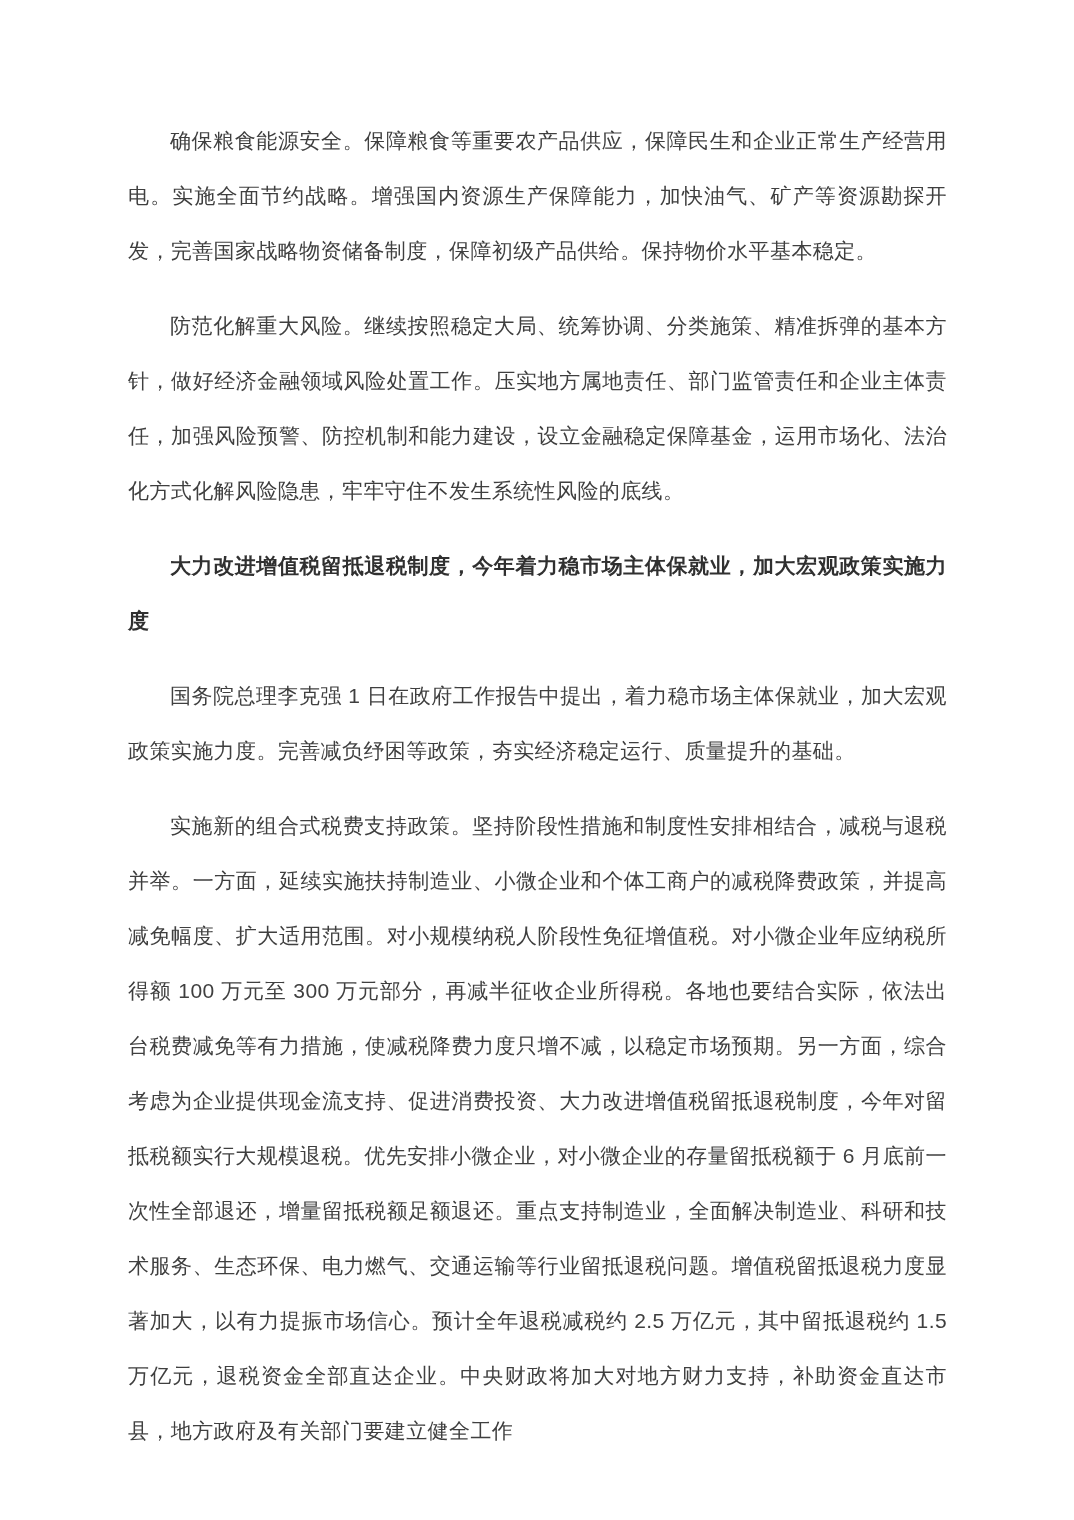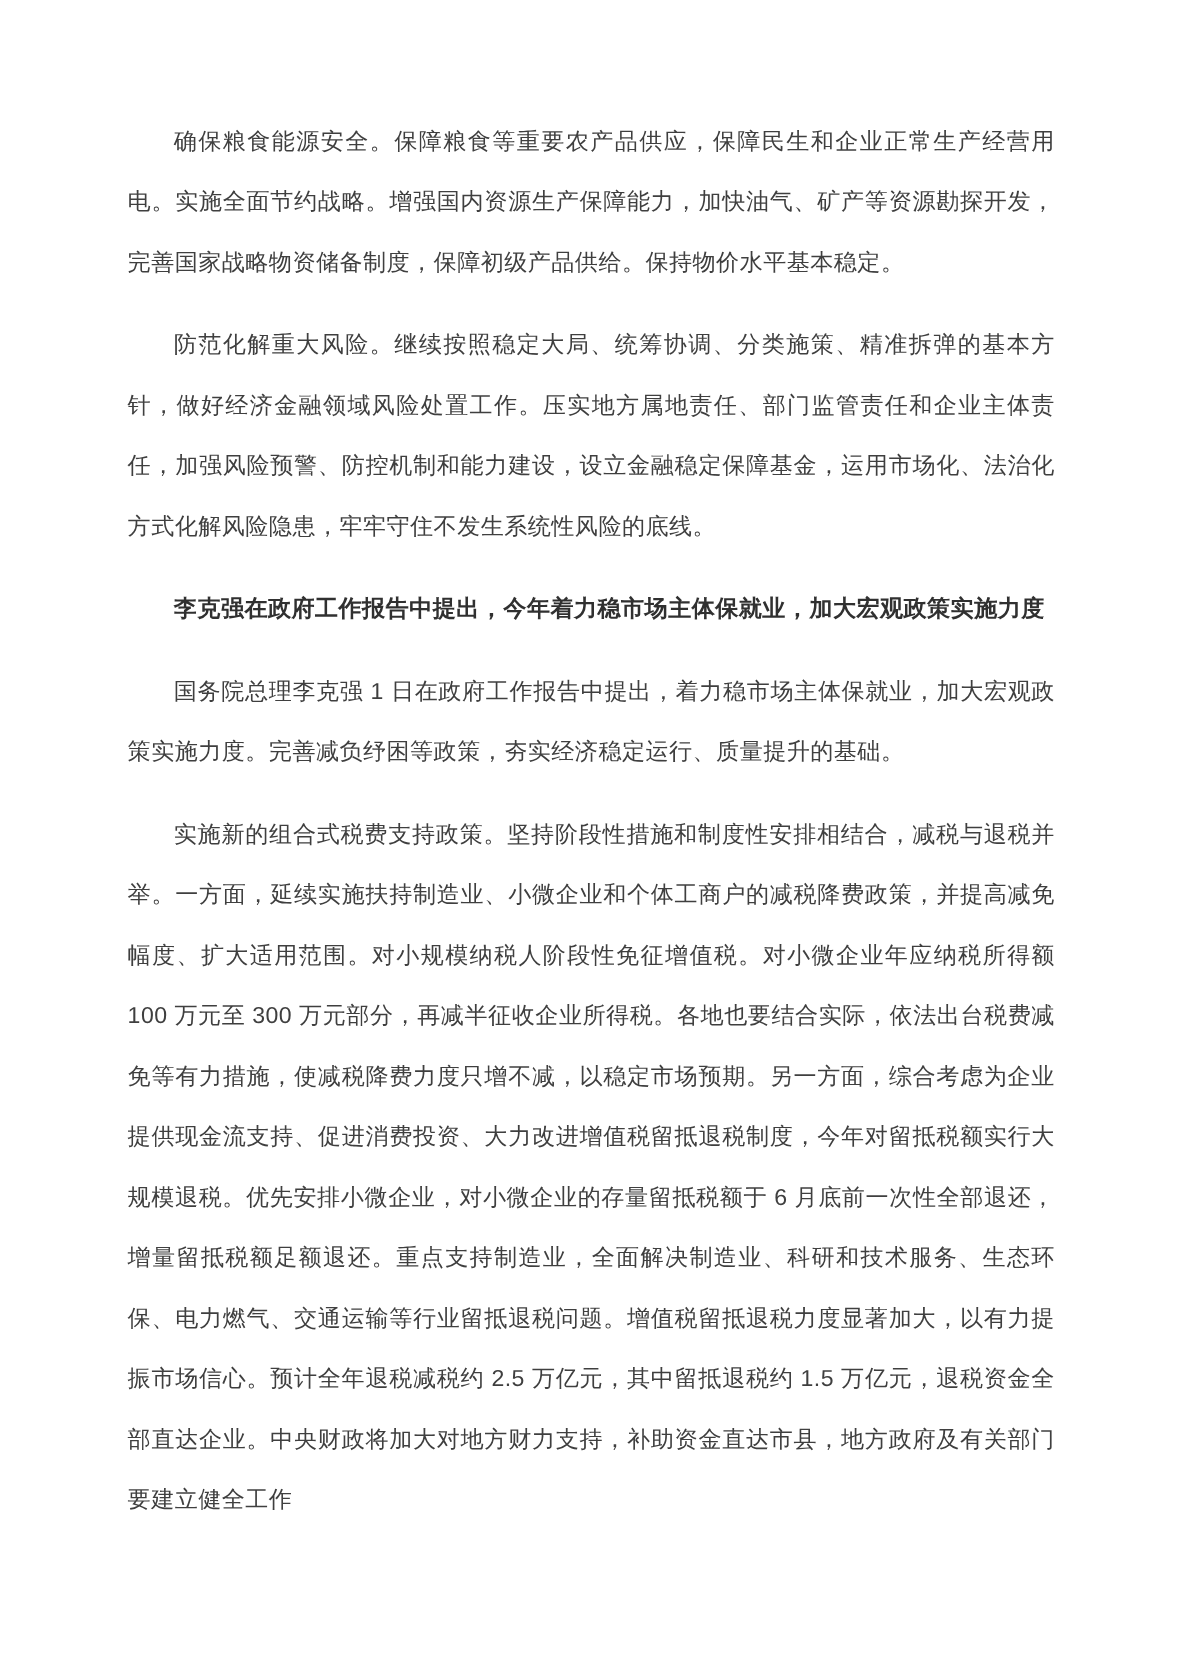--- a/index.html
+++ b/index.html
@@ -19,37 +19,37 @@
     background: #ffffff;
     padding: 97px 111px 0 112px;
     font-family: "Liberation Sans", sans-serif;
     font-size: 21px;
     line-height: 55px;
     letter-spacing: 0.4px;
     color: #3f3f3f;
     text-align: justify;
   }
   .para {
-    margin: 4px;
+    margin: 16px;
     text-indent: 2em;
   }
   .para + .para {
     margin-top: 20px;
   }
   .para.heading {
     font-weight: 700;
     color: #303030;
   }
 </style>
 </head>
 <body>
 
 <div class="page">
   <p class="para">确保粮食能源安全。保障粮食等重要农产品供应，保障民生和企业正常生产经营用电。实施全面节约战略。增强国内资源生产保障能力，加快油气、矿产等资源勘探开发，完善国家战略物资储备制度，保障初级产品供给。保持物价水平基本稳定。</p>
 
   <p class="para">防范化解重大风险。继续按照稳定大局、统筹协调、分类施策、精准拆弹的基本方针，做好经济金融领域风险处置工作。压实地方属地责任、部门监管责任和企业主体责任，加强风险预警、防控机制和能力建设，设立金融稳定保障基金，运用市场化、法治化方式化解风险隐患，牢牢守住不发生系统性风险的底线。</p>
 
-  <p class="para heading">李克强在政府工作报告中提出，今年着力稳市场主体保就业，加大宏观政策实施力度</p>
+  <p class="para heading">大力改进增值税留抵退税制度，今年着力稳市场主体保就业，加大宏观政策实施力度</p>
 
   <p class="para">国务院总理李克强 1 日在政府工作报告中提出，着力稳市场主体保就业，加大宏观政策实施力度。完善减负纾困等政策，夯实经济稳定运行、质量提升的基础。</p>
 
   <p class="para">实施新的组合式税费支持政策。坚持阶段性措施和制度性安排相结合，减税与退税并举。一方面，延续实施扶持制造业、小微企业和个体工商户的减税降费政策，并提高减免幅度、扩大适用范围。对小规模纳税人阶段性免征增值税。对小微企业年应纳税所得额 100 万元至 300 万元部分，再减半征收企业所得税。各地也要结合实际，依法出台税费减免等有力措施，使减税降费力度只增不减，以稳定市场预期。另一方面，综合考虑为企业提供现金流支持、促进消费投资、大力改进增值税留抵退税制度，今年对留抵税额实行大规模退税。优先安排小微企业，对小微企业的存量留抵税额于 6 月底前一次性全部退还，增量留抵税额足额退还。重点支持制造业，全面解决制造业、科研和技术服务、生态环保、电力燃气、交通运输等行业留抵退税问题。增值税留抵退税力度显著加大，以有力提振市场信心。预计全年退税减税约 2.5 万亿元，其中留抵退税约 1.5 万亿元，退税资金全部直达企业。中央财政将加大对地方财力支持，补助资金直达市县，地方政府及有关部门要建立健全工作</p>
 </div>
 
 </body></html>

